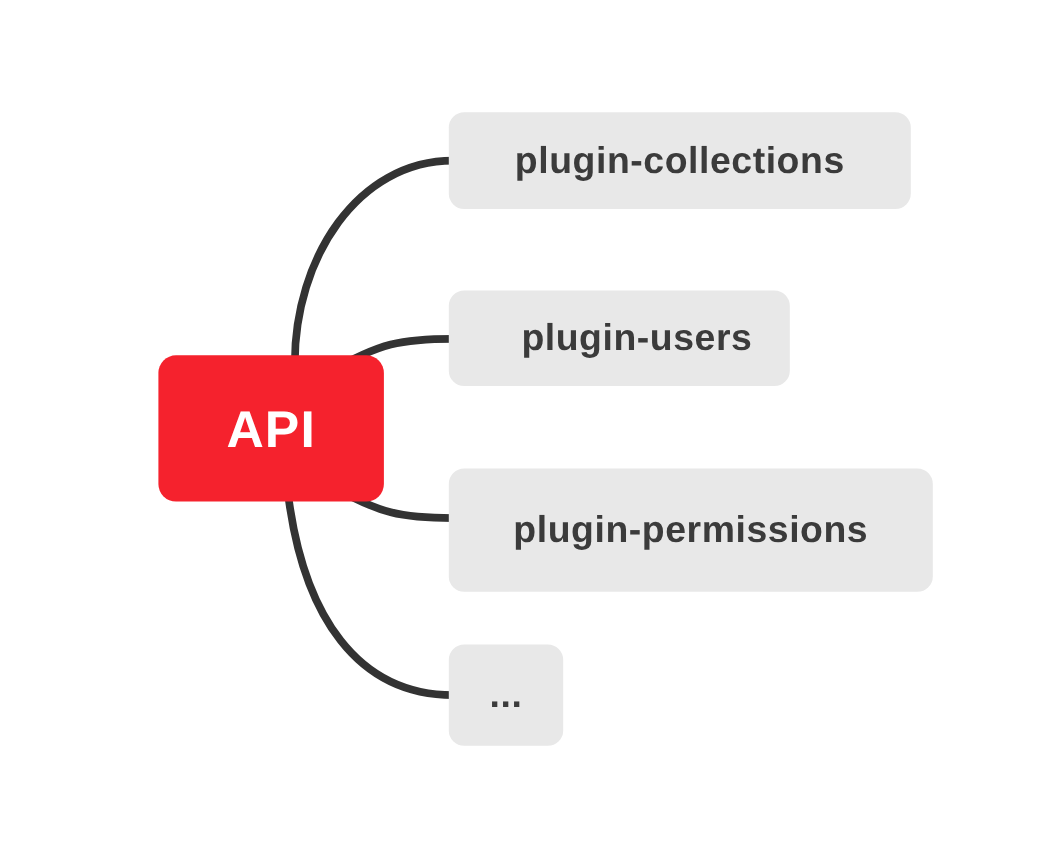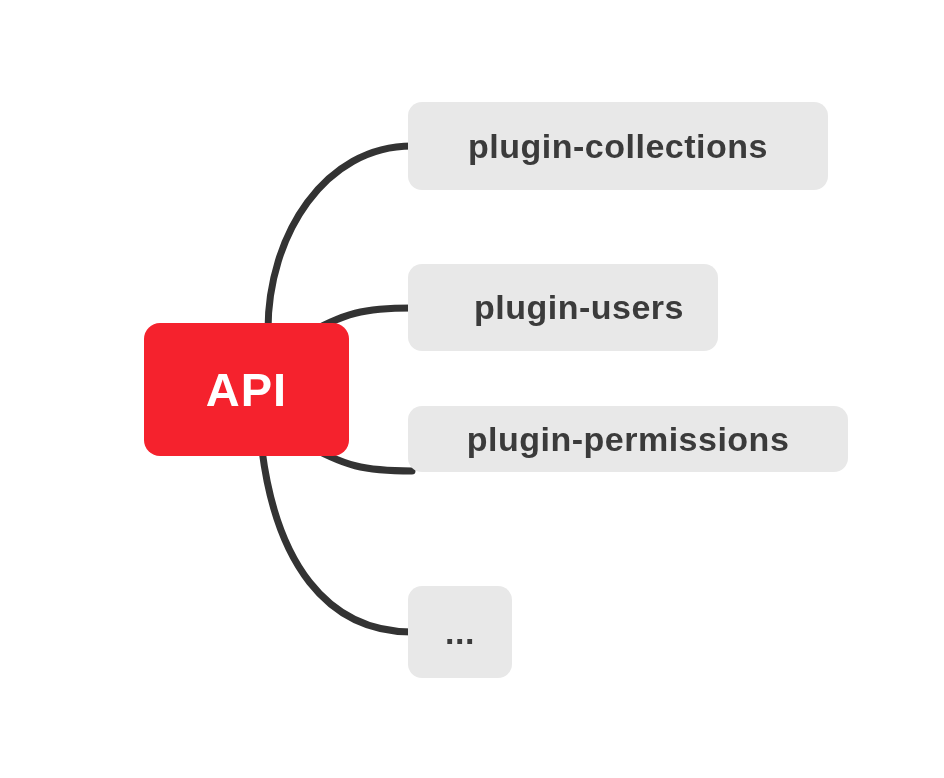--- a/index.html
+++ b/index.html
@@ -65,23 +65,23 @@
   }
   .node-users {
     left: 408px;
     top: 264px;
     width: 310px;
     height: 87px;
     padding-left: 32px;
   }
   .node-permissions {
     left: 408px;
-    top: 406px;
+    top: 426px;
     width: 440px;
-    height: 66px;
+    height: 112px;
   }
   .node-ellipsis {
     left: 408px;
     top: 586px;
     width: 104px;
     height: 92px;
   }
 </style>
 </head>
 <body>

